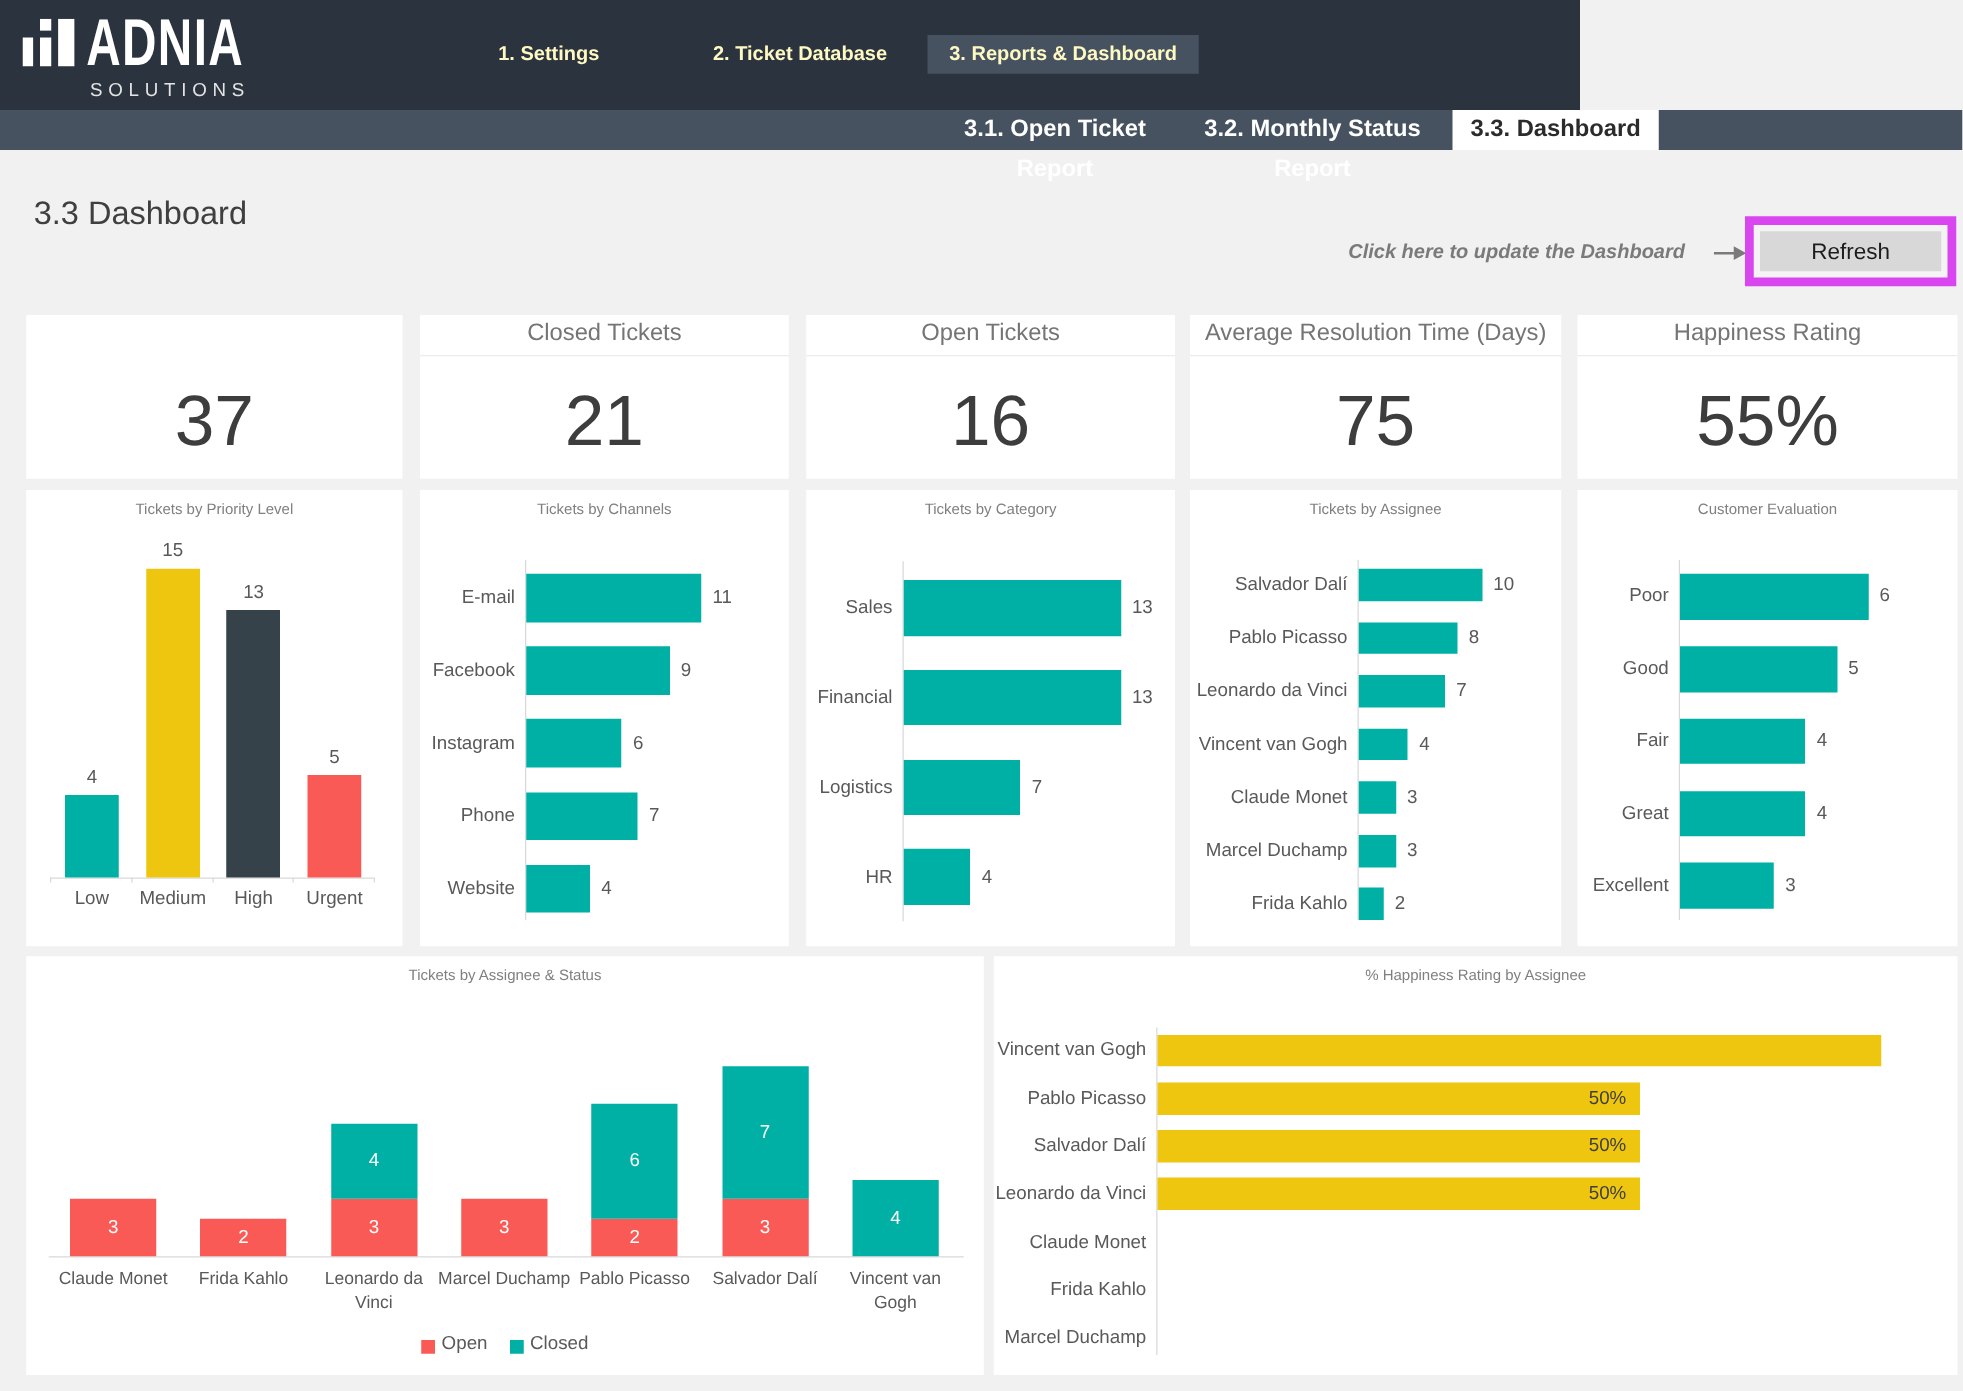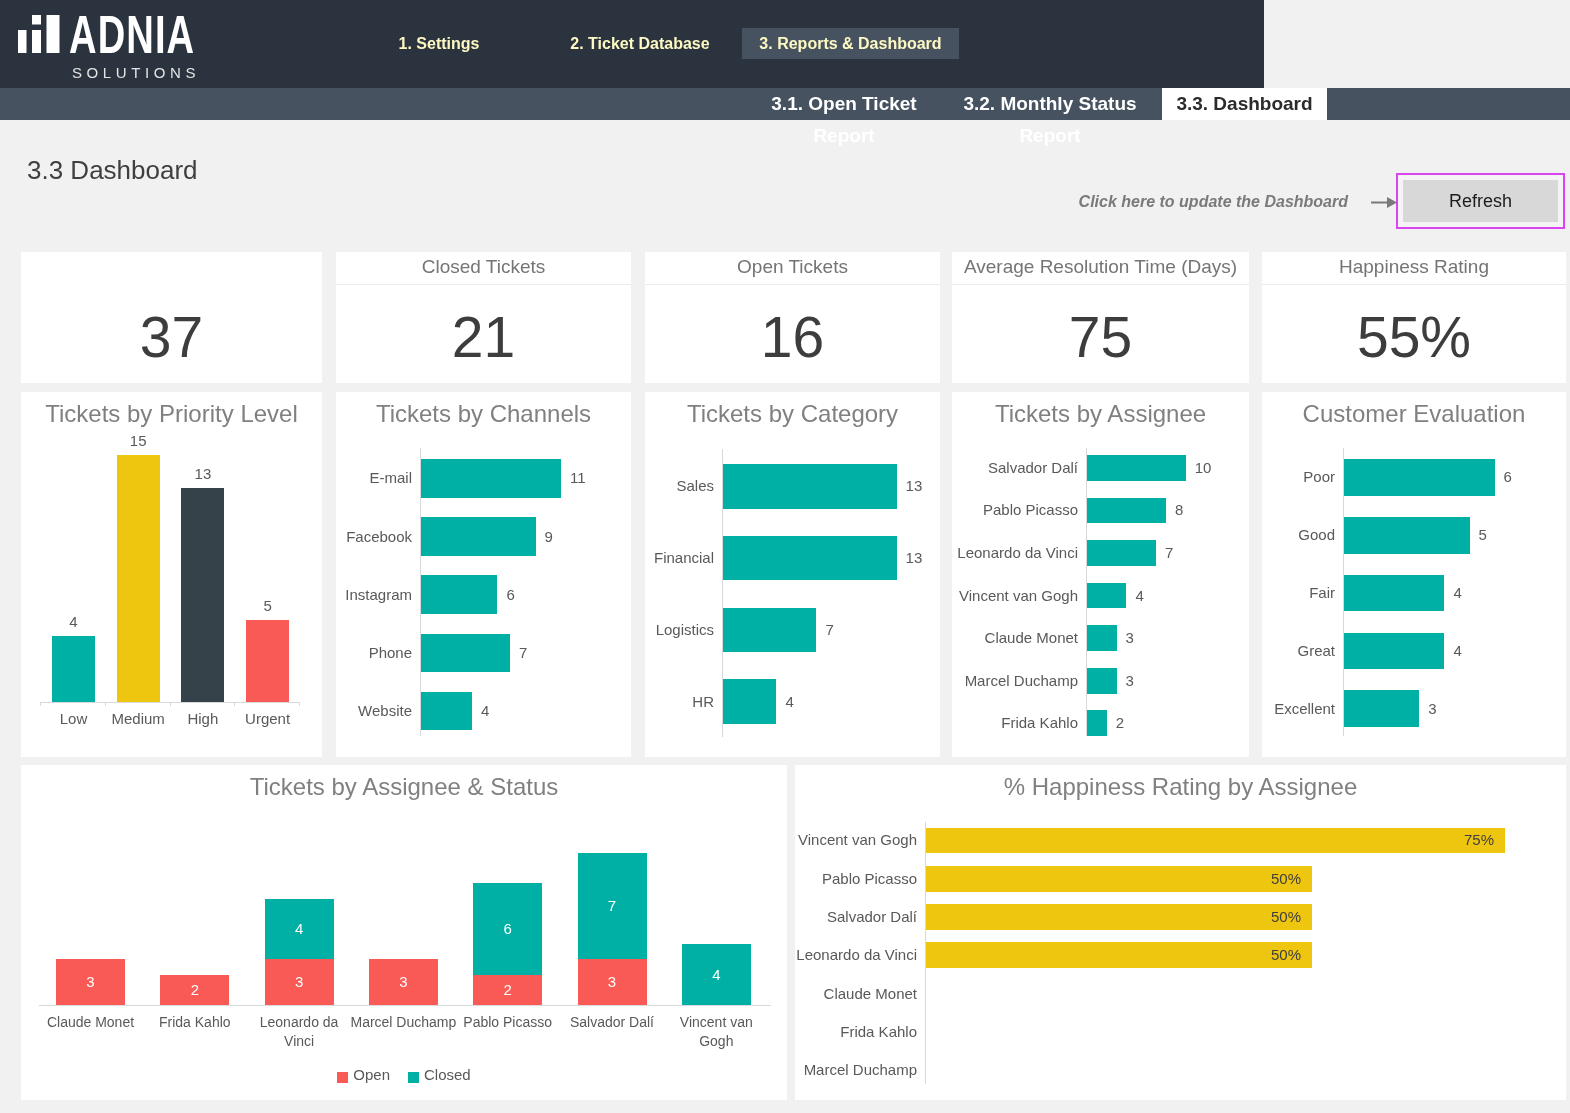--- a/index.html
+++ b/index.html
@@ -19,29 +19,29 @@
   .nav1-item { position:absolute; top:28px; height:31px; line-height:31px; color:#fef9c3; font-size:16px; font-weight:700; text-align:center; cursor:pointer; }
   .nav1-item.active { background:#46525f; }
 
   .subnav-item { position:absolute; top:0; height:32px; line-height:32px; color:#fff; font-size:19px; font-weight:700; text-align:center; cursor:pointer; }
   .subnav-item.active { background:#fff; color:#2b2b2b; }
 
   
   .page-title { position:absolute; left:27px; top:155px; font-size:26px; color:#3f3f3f; }
   .refresh-hint { position:absolute; right:222px; top:193px; font-size:16px; font-style:italic; font-weight:700; color:#7a7a7a; white-space:nowrap; }
   .arrow-icon { position:absolute; left:1371px; top:196px; }
-  .refresh-btn { position:absolute; left:1396px; top:173px; width:169px; height:56px; border:2px solid #d946ef; background:#f4f4f4; padding:5px; cursor:pointer; }
+  .refresh-btn { position:absolute; left:1396px; top:173px; width:169px; height:56px; border:7px solid #d946ef; background:#f4f4f4; padding:5px; cursor:pointer; }
   .refresh-face { width:100%; height:100%; background:#d8d8d8; text-align:center; font-size:18px; color:#1c1c1c; display:flex; align-items:center; justify-content:center; font-family:"Liberation Sans", sans-serif; }
 
   
   .card { position:absolute; background:#fff; }
   .kpi-label { position:absolute; left:0; top:0; width:100%; height:33px; line-height:30px; text-align:center; font-size:19px; color:#757575; border-bottom:1px solid #ececec; }
   .kpi-value { position:absolute; left:0; top:57px; width:100%; text-align:center; font-size:57px; color:#3d3d3d; line-height:1; }
 
-  .chart-title { position:absolute; left:0; top:8px; width:100%; text-align:center; font-size:24px; color:#808080; }
+  .chart-title { position:absolute; left:0; top:8px; width:100%; text-align:center; font-size:12px; color:#808080; }
 
   
   .axis-h { position:absolute; height:1px; background:#d9d9d9; }
   .axis-v { position:absolute; width:1px; background:#d9d9d9; }
   .tick { position:absolute; width:1px; height:4px; background:#d9d9d9; }
   .bar { position:absolute; }
   .val-label { position:absolute; font-size:15px; color:#595959; white-space:nowrap; }
   .cat-label { position:absolute; font-size:15px; color:#595959; white-space:nowrap; }
   .cat-label.wrap { white-space:normal; text-align:center; line-height:19px; font-size:14px; }
   .seg-label { position:absolute; font-size:15px; color:#fff; text-align:center; }
@@ -247,21 +247,20 @@
           <span class="sw" style="background: rgb(0, 176, 164);"></span>
           <span>Closed</span>
         </div>
       </div>
     </div>
   <div class="card" style="left:795px; top:765px; width:771px; height:335px;">
     <div class="chart-title">% Happiness Rating by Assignee</div>
   <div class="axis-v" style="left: 130px; top: 57px; height: 262px;"></div>
       <div class="bar" style="left: 131px; top: 62.5px; width: 579px; height: 25.8px; background: rgb(238, 198, 15);"></div>
       <div class="cat-label" style="left: 0px; top: 66.4px; width: 122px; text-align: right;">Vincent van Gogh</div>
-      <div class="in-label" style="left: 131px; top: 66.4px; width: 568px; text-align: right;">75%</div>
       <div class="bar" style="left: 131px; top: 100.8px; width: 386px; height: 25.8px; background: rgb(238, 198, 15);"></div>
       <div class="cat-label" style="left: 0px; top: 104.7px; width: 122px; text-align: right;">Pablo Picasso</div>
       <div class="in-label" style="left: 131px; top: 104.7px; width: 375px; text-align: right;">50%</div>
       <div class="bar" style="left: 131px; top: 139.1px; width: 386px; height: 25.8px; background: rgb(238, 198, 15);"></div>
       <div class="cat-label" style="left: 0px; top: 143px; width: 122px; text-align: right;">Salvador Dalí</div>
       <div class="in-label" style="left: 131px; top: 143px; width: 375px; text-align: right;">50%</div>
       <div class="bar" style="left: 131px; top: 177.4px; width: 386px; height: 25.8px; background: rgb(238, 198, 15);"></div>
       <div class="cat-label" style="left: 0px; top: 181.3px; width: 122px; text-align: right;">Leonardo da Vinci</div>
       <div class="in-label" style="left: 131px; top: 181.3px; width: 375px; text-align: right;">50%</div>
       <div class="cat-label" style="left: 0px; top: 219.6px; width: 122px; text-align: right;">Claude Monet</div>

